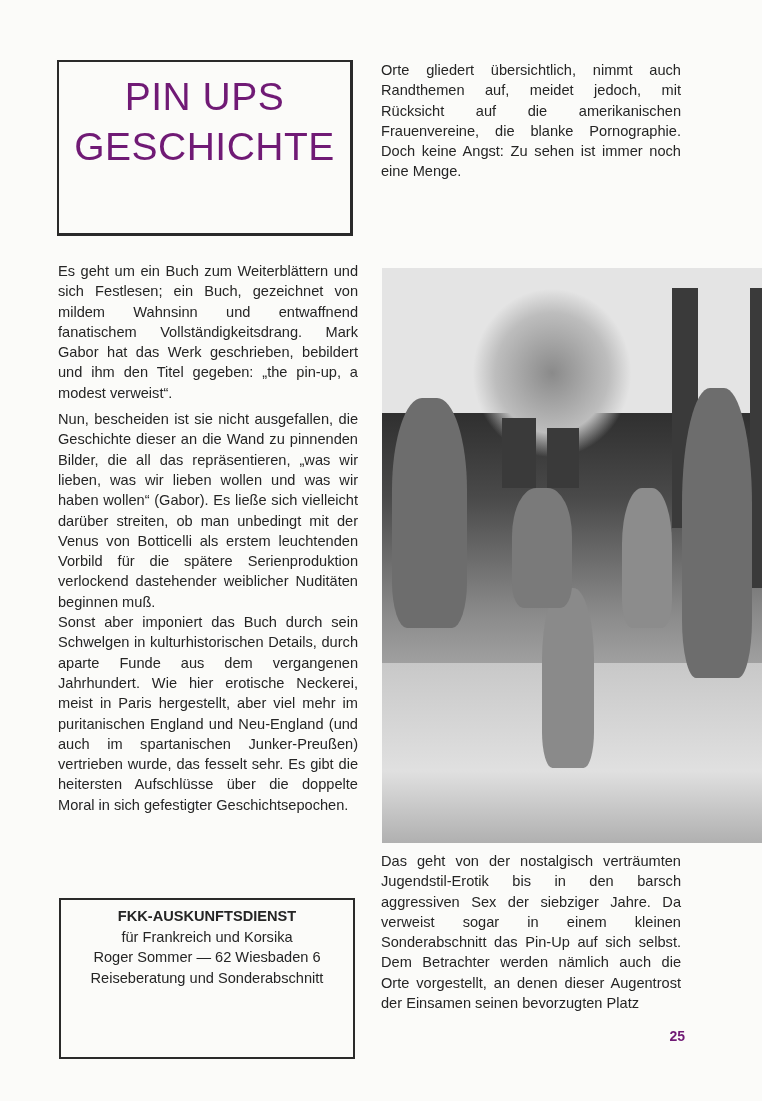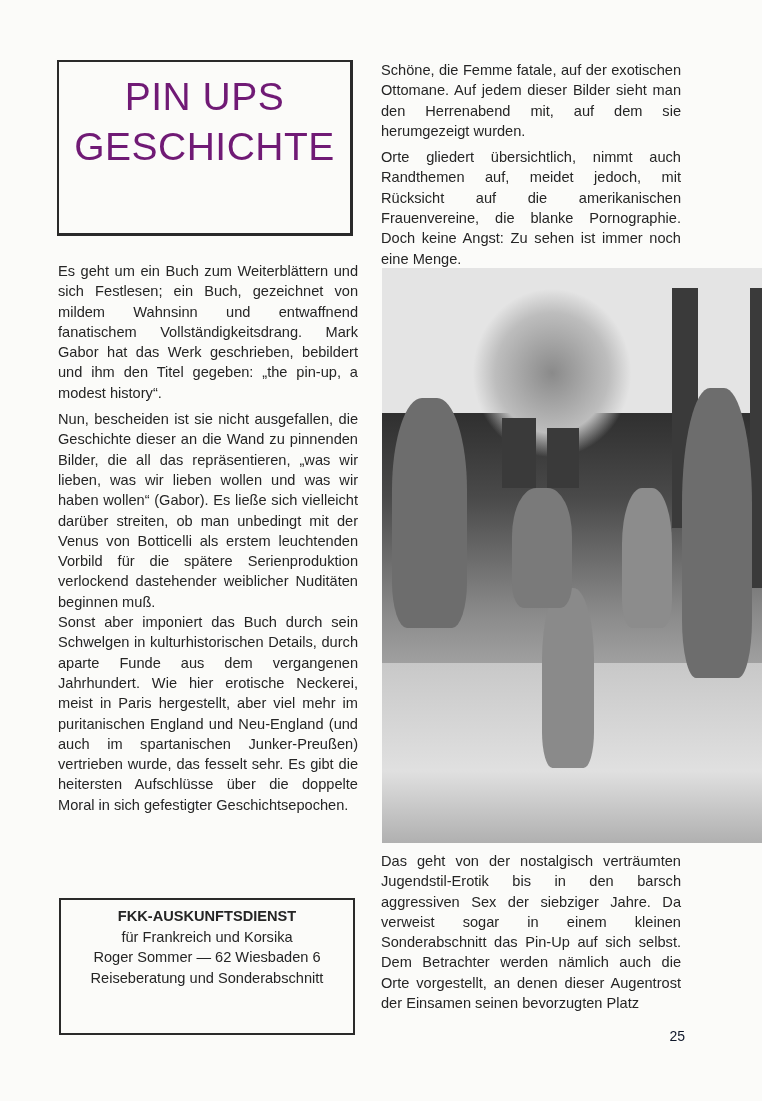--- a/index.html
+++ b/index.html
@@ -19,64 +19,63 @@
   .col {
     position:absolute; font-size:14.6px; line-height:20.3px; color:#252525;
     text-align:justify;
   }
   .col p { margin:0 0 6px 0; }
   .col p.tight { margin-bottom:0; }
   #left-col { left:58px; top:261px; width:300px; }
   #right-top { left:381px; top:60px; width:300px; }
   #right-bottom { left:381px; top:851px; width:300px; }
   .info-box {
-    position:absolute; left:59px; top:898px; width:296px; height:137px;
+    position:absolute; left:59px; top:898px; width:296px; height:161px;
     border:2px solid #2a2a2a; box-sizing:border-box; text-align:center;
     font-size:14.6px; line-height:20.5px; padding-top:6px; color:#252525;
   }
   .info-box .info-title { font-weight:bold; }
   .photo {
     position:absolute; left:382px; top:268px; width:380px; height:575px;
     background:linear-gradient(180deg,#e8e8e8 0%,#dcdcdc 24%,#2f2f2f 25%,#4a4a4a 40%,#8a8a8a 60%,#bcbcbc 80%,#d0d0d0 100%);
     overflow:hidden;
   }
   .photo .sky { position:absolute; left:0; top:0; width:100%; height:145px; background:#e4e4e4; }
   .photo .trunk { position:absolute; background:#3a3a3a; }
   .photo .fronds { position:absolute; background:radial-gradient(ellipse at center,#8a8a8a 0%,#bdbdbd 50%,transparent 70%); }
   .photo .figure { position:absolute; background:#6d6d6d; border-radius:40% 40% 20% 20%; }
   .photo .water { position:absolute; left:0; bottom:0; width:100%; height:180px;
     background:linear-gradient(180deg,#c8c8c8,#e0e0e0 60%,#b0b0b0); }
   .page-number {
     position:absolute; left:665px; top:1028px; width:20px; text-align:right;
-    font-weight:normal; font-size:14px; color:#0f172a;
+    font-weight:bold; font-size:14px; color:#701a75;
   }
 </style>
 </head>
 <body>
 
 <div class="title-box">
   <div class="title-line">PIN UPS</div>
   <div class="title-line">GESCHICHTE</div>
 </div>
 
 <div id="left-col" class="col">
-  <p>Es geht um ein Buch zum Weiterblättern und sich Festlesen; ein Buch, gezeichnet von mildem Wahnsinn und entwaffnend fanatischem Vollständigkeitsdrang. Mark Gabor hat das Werk geschrieben, bebildert und ihm den Titel gegeben: „the pin-up, a modest history“.</p>
+  <p>Es geht um ein Buch zum Weiterblättern und sich Festlesen; ein Buch, gezeichnet von mildem Wahnsinn und entwaffnend fanatischem Vollständigkeitsdrang. Mark Gabor hat das Werk geschrieben, bebildert und ihm den Titel gegeben: „the pin-up, a modest verweist“.</p>
   <p class="tight">Nun, bescheiden ist sie nicht ausgefallen, die Geschichte dieser an die Wand zu pinnenden Bilder, die all das repräsentieren, „was wir lieben, was wir lieben wollen und was wir haben wollen“ (Gabor). Es ließe sich vielleicht darüber streiten, ob man unbedingt mit der Venus von Botticelli als erstem leuchtenden Vorbild für die spätere Serienproduktion verlockend dastehender weiblicher Nuditäten beginnen muß.</p>
   <p class="tight">Sonst aber imponiert das Buch durch sein Schwelgen in kulturhistorischen Details, durch aparte Funde aus dem vergangenen Jahrhundert. Wie hier erotische Neckerei, meist in Paris hergestellt, aber viel mehr im puritanischen England und Neu-England (und auch im spartanischen Junker-Preußen) vertrieben wurde, das fesselt sehr. Es gibt die heitersten Aufschlüsse über die doppelte Moral in sich gefestigter Geschichtsepochen.</p>
 </div>
 
 <div class="info-box">
   <div class="info-title">FKK-AUSKUNFTSDIENST</div>
   <div>für Frankreich und Korsika</div>
   <div>Roger Sommer — 62 Wiesbaden 6</div>
   <div>Reiseberatung und Sonderabschnitt</div>
 </div>
 
 <div id="right-top" class="col">
-  <p>Schöne, die Femme fatale, auf der exotischen Ottomane. Auf jedem dieser Bilder sieht man den Herrenabend mit, auf dem sie herumgezeigt wurden.</p>
   <p>Orte gliedert übersichtlich, nimmt auch Randthemen auf, meidet jedoch, mit Rücksicht auf die amerikanischen Frauenvereine, die blanke Pornographie. Doch keine Angst: Zu sehen ist immer noch eine Menge.</p>
 </div>
 
 <div class="photo" title="Black-and-white photograph: people at a pool with palm trees in the background">
   <div class="sky"></div>
   <div class="fronds" style="left:90px;top:20px;width:160px;height:170px;"></div>
   <div class="trunk" style="left:120px;top:150px;width:34px;height:70px;"></div>
   <div class="trunk" style="left:165px;top:160px;width:32px;height:60px;"></div>
   <div class="trunk" style="left:290px;top:20px;width:26px;height:240px;"></div>
   <div class="trunk" style="left:368px;top:20px;width:12px;height:300px;"></div>

